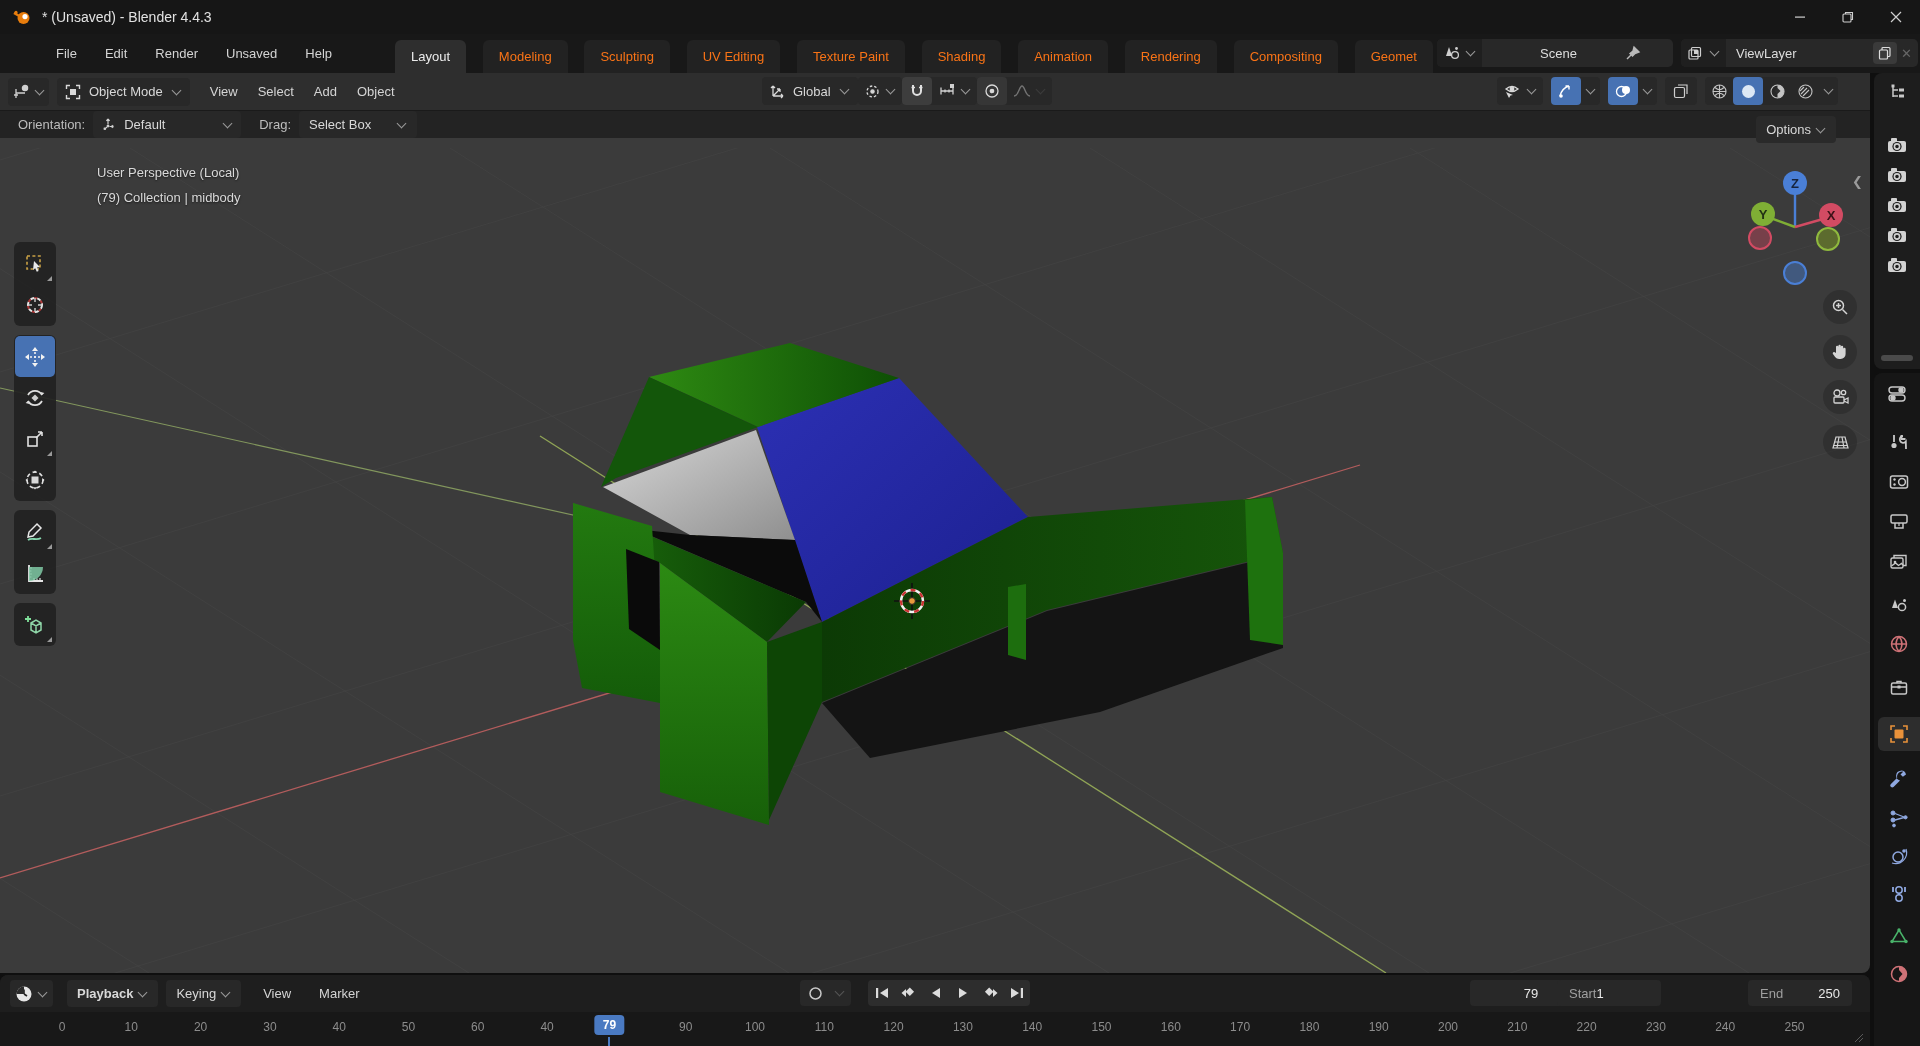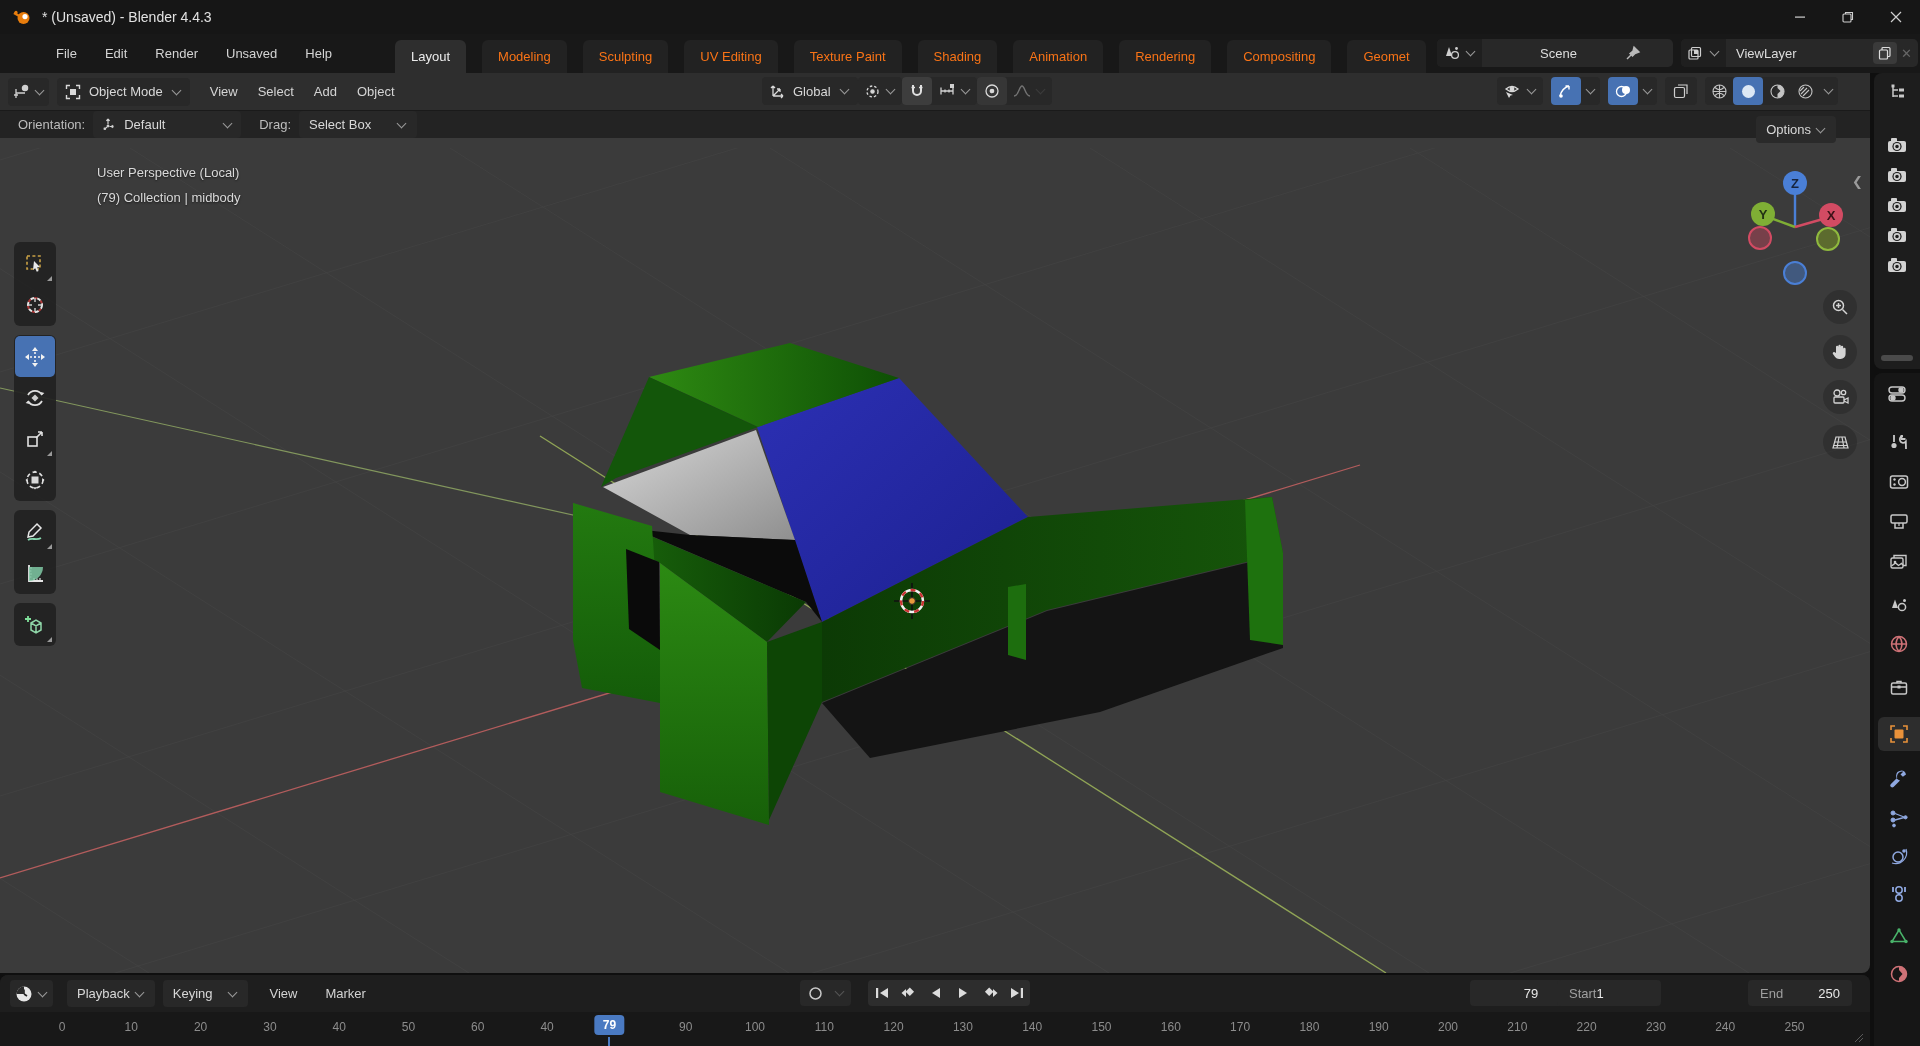--- a/index.html
+++ b/index.html
@@ -9,21 +9,21 @@
   
   .titlebar { position:absolute; left:0; top:0; width:1920px; height:34px; background:#161616;
     display:flex; align-items:center; color:#e2e2e2; font-size:14px; }
   .titlebar .logo { margin:0 10px 0 12px; display:flex; }
   .win-controls { position:absolute; right:0; top:0; height:34px; display:flex; }
   .win-btn { width:48px; height:34px; display:flex; align-items:center; justify-content:center; color:#cfcfcf; }
   
   .topbar { position:absolute; left:0; top:34px; width:1920px; height:39px; background:#181818; }
   .menubar { position:absolute; left:44px; top:0; height:39px; display:flex; align-items:center; gap:4px; }
   .menu-item { color:#d4d4d4; font-size:13px; padding:4px 12px; border-radius:4px; }
-  .tabs { position:absolute; left:395px; top:6px; width:1038px; height:33px; display:flex; gap:16px; overflow:hidden; }
+  .tabs { position:absolute; left:395px; top:6px; width:1038px; height:33px; display:flex; gap:16px; overflow:hidden;justify-content:space-between; }
   .tab { height:33px; padding:0 16px; display:flex; align-items:center; font-size:13px;
     background:#222222; color:#f97316; border-radius:6px 6px 0 0; white-space:nowrap; flex:0 0 auto; }
   .tab.active { background:#2e2e2e; color:#ececec; }
   .idblock { position:absolute; top:5px; height:28px; background:#282828; border-radius:5px;
     display:flex; align-items:center; color:#dddddd; font-size:13px; }
   .idblock .seg { display:flex; align-items:center; padding:0 6px; height:100%; }
   .idblock .dark { background:#1f1f1f; border-radius:5px 0 0 5px; }
   .idblock .btn { background:#3a3a3a; border-radius:4px; width:24px; height:22px;
     display:flex; align-items:center; justify-content:center; margin-left:4px; }
   .idblock .dim { color:#666; margin:0 6px 0 4px; font-size:13px; }
@@ -550,25 +550,25 @@
   <div class="tl-header">
     <div class="hrow" style="padding-left:10px;">
       <div class="wbtn" style="height:27px; padding:0 5px;">
         <svg width="18" height="18" viewBox="0 0 18 18">
             <circle cx="9" cy="9" r="7.5" fill="#e6e6e6"></circle>
           <path d="M9,9 L9,4.5 M9,9 L12,11" stroke="#222" stroke-width="1.6" fill="none"></path>
           <path d="M9,1.5 A7.5,7.5 0 0 0 1.5,9 L9,9 Z" fill="#2b2b2b"></path>
           </svg>
         <span class="chev"></span>
       </div>
-      <div class="wbtn" style="height:27px; margin-left:14px; padding:0 10px;">
+      <div class="wbtn" style="height:27px; margin-left:14px; padding:0 10px;font-weight:bold;">
         <span>Playback</span>
           <span class="chev"></span>
       </div>
-      <div class="wbtn" style="height:27px; margin-left:8px; padding:0 10px;gap:10px;">
+      <div class="wbtn" style="height:27px; margin-left:8px; padding:0 10px;">
         <span>Keying</span>
           <span class="chev"></span>
       </div>
       <span class="hmenu" style="margin-left:12px;">View</span>
       <span class="hmenu" style="margin-left:8px;">Marker</span>
     </div>
 
     <div class="abs" style="left:800px; top:5px; height:26px; display:flex; background:#282828; border-radius:4px; align-items:center;">
       <div style="width:30px; display:flex; justify-content:center;">
         <svg width="15" height="15" viewBox="0 0 15 15">

